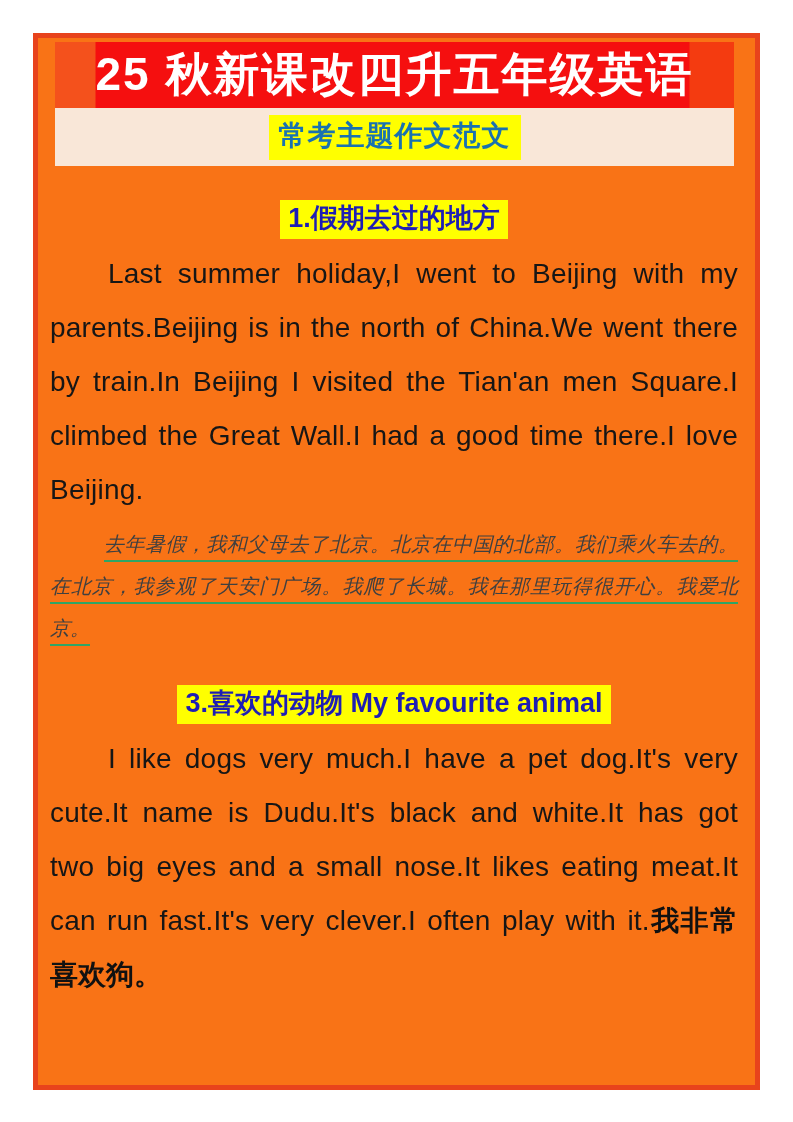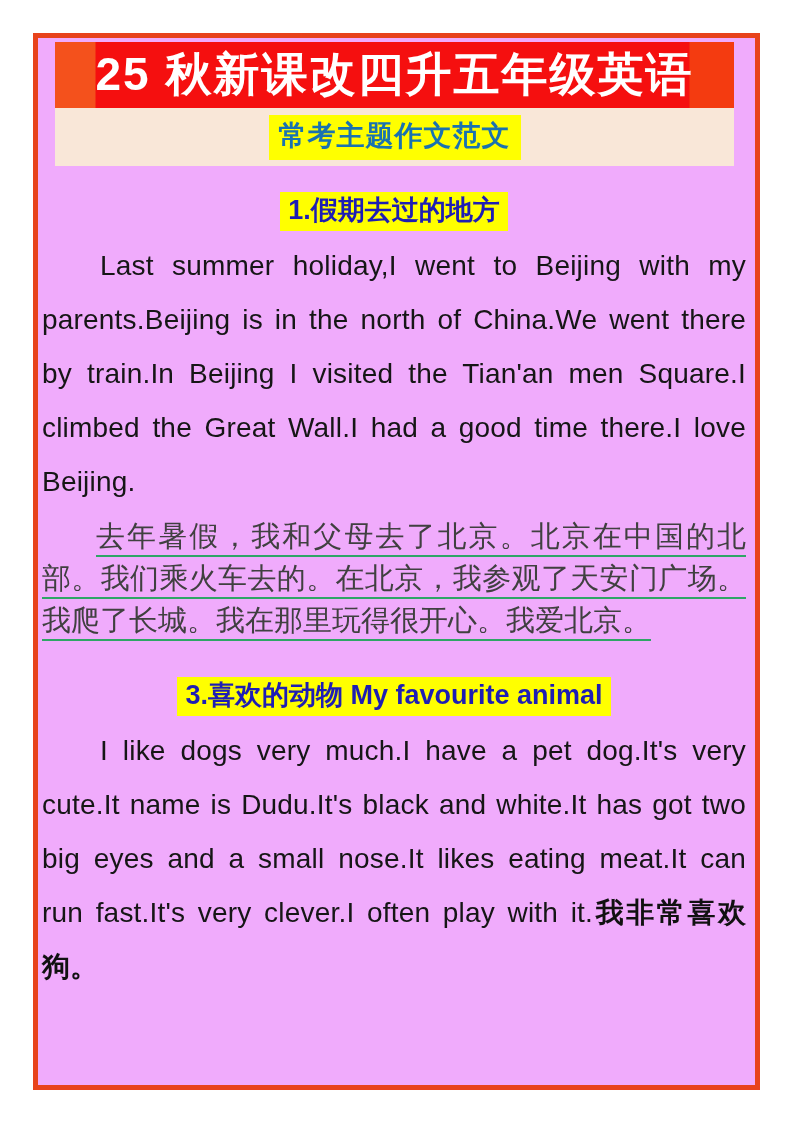--- a/index.html
+++ b/index.html
@@ -16,21 +16,21 @@
     overflow: hidden;
   }
   .frame {
     position: absolute;
     left: 33px;
     top: 33px;
     width: 727px;
     height: 1057px;
     box-sizing: border-box;
     border: 5px solid #e8431c;
-    background: #f0abfc;
+    background: #f97316;
   }
   .banner {
     margin: 4px 21px 0 17px;
     height: 66px;
     display: flex;
     align-items: center;
     justify-content: center;
     background: linear-gradient(90deg,
       #f4511c 0px, #f4511c 40px,
       #f50f0f 41px, #f50f0f calc(100% - 45px),
@@ -55,21 +55,21 @@
     background: #ffff00;
     color: #1a72b0;
     font-size: 28px;
     font-weight: bold;
     padding: 2px 10px 5px 10px;
     letter-spacing: 1px;
   }
   .content {
     padding: 26px 9px 0 4px;
   }
-  .section { margin: 0; }
+  .section { margin: 8px; }
   .section + .section { margin-top: 36px; }
   .sec-heading {
     text-align: center;
     line-height: 1;
     margin: 0 0 8px 0;
   }
   .sec-heading .hl {
     display: inline-block;
     background: #ffff00;
     color: #1e1eb4;
@@ -87,29 +87,30 @@
     letter-spacing: 0.2px;
     word-spacing: 2px;
   }
   p.en .zh-tail {
     font-weight: bold;
     color: #111111;
     letter-spacing: 0;
   }
   p.zh {
     margin: 6px 0 0 0;
-    font-size: 29px;
+    font-size: 20px;
     line-height: 42px;
     color: #404040;
     text-align: justify;
     text-indent: 54px;
     text-decoration: underline;
     text-decoration-color: #2fa566;
     text-decoration-thickness: 2px;
     text-underline-offset: 9px;
+    font-style: italic;
   }
 </style>
 </head>
 <body>
 
 <div class="page">
   <div class="frame">
 
     <div class="banner">
       <span class="banner-title">25 秋新课改四升五年级英语</span>

